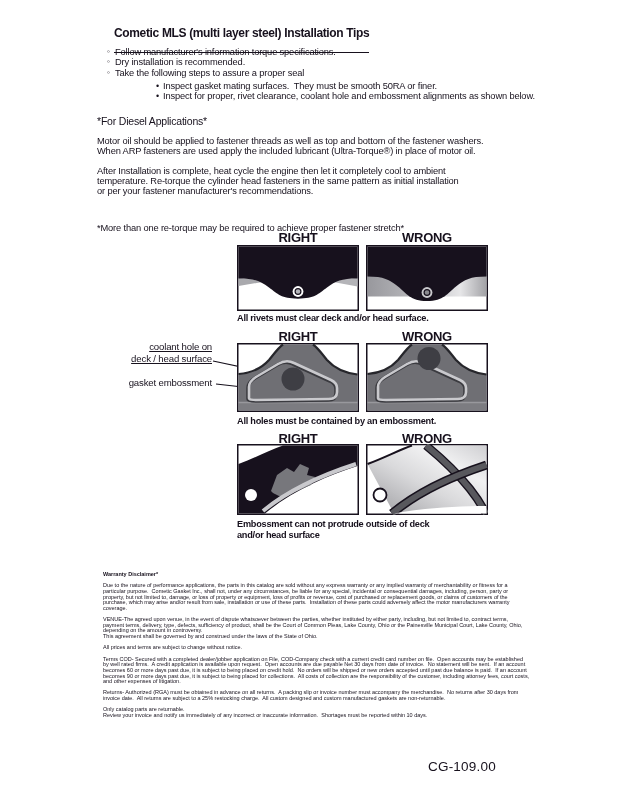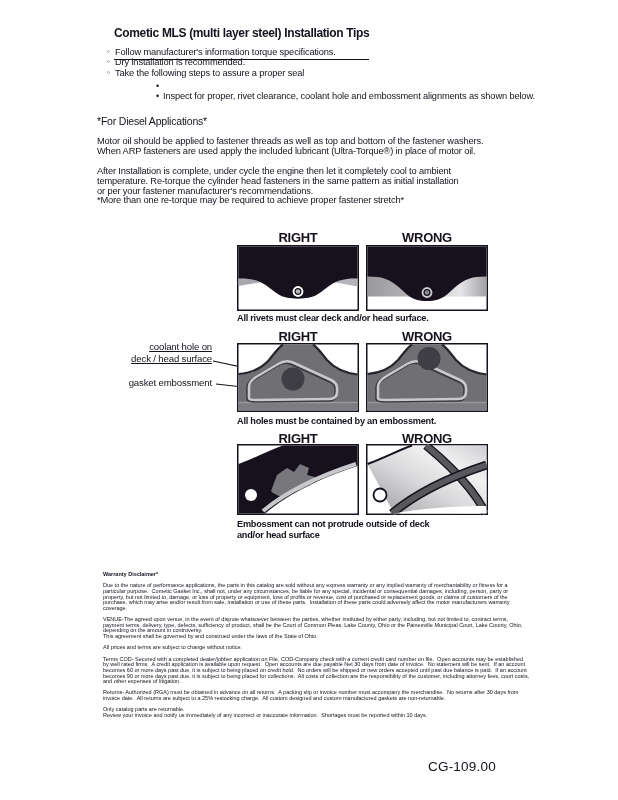--- a/index.html
+++ b/index.html
@@ -2,31 +2,31 @@
 <html><head>
 <meta charset="utf-8">
 <style>
   html,body{margin:0;padding:0;}
   body{width:618px;height:800px;background:#ffffff;position:relative;overflow:hidden;
        font-family:"Liberation Sans","DejaVu Sans",sans-serif;color:#17111d;}
   .abs{position:absolute;}
   .pre{white-space:pre-wrap;}
   
   .doc-title{left:114px;top:26px;font-size:12px;font-weight:bold;letter-spacing:-0.35px;
-             border-bottom:1.5px solid #17111d;padding-bottom:19px;display:inline-block;}
+             border-bottom:1.5px solid #17111d;padding-bottom:12px;display:inline-block;}
   
   .tips{left:107px;top:47px;font-size:9.3px;line-height:10.4px;letter-spacing:-0.15px;}
   .subtips{left:156px;top:80.6px;font-size:9.3px;line-height:10.4px;letter-spacing:-0.15px;}
   .brow{display:flex;}
   .tips .mark{width:8px;font-size:8px;}
   .subtips .mark{width:7px;font-size:9px;}
   
   .diesel-h{left:97px;top:115px;font-size:10.5px;font-weight:normal;letter-spacing:-0.2px;}
   .para{left:97px;width:430px;font-size:9.3px;line-height:10.3px;letter-spacing:-0.15px;}
-  .p1{top:136px;} .p2{top:165.5px;} .p3{top:195px;}
+  .p1{top:136px;} .p2{top:165.5px;} .p3{top:223px;}
   
   .dlabel{width:122px;text-align:center;font-size:13px;font-weight:bold;letter-spacing:-0.3px;}
   .cap{font-size:9.2px;font-weight:bold;letter-spacing:-0.25px;line-height:10.6px;}
   .panel{display:block;}
   .ann{width:114px;text-align:right;font-size:9.6px;line-height:12px;letter-spacing:-0.15px;}
   
   .legal{left:103px;top:572px;width:427px;font-size:5.5px;line-height:5.6px;letter-spacing:0px;}
   .legal .lp{margin-top:5.8px;}
   .legal-h{font-weight:bold;}
   
@@ -47,31 +47,32 @@
     <span class="pre">Dry installation is recommended.</span>
   </div>
   <div class="brow">
     <span class="mark">◦</span>
     <span class="pre">Take the following steps to assure a proper seal</span>
   </div>
 </div>
 <div class="abs subtips">
   <div class="brow">
     <span class="mark">•</span>
+    <span class="pre">Inspect gasket mating surfaces.  They must be smooth 50RA or finer.</span>
   </div>
   <div class="brow">
     <span class="mark">•</span>
     <span class="pre">Inspect for proper, rivet clearance, coolant hole and embossment alignments as shown below.</span>
   </div>
 </div>
 
 <div class="abs diesel-h">*For Diesel Applications*</div>
 <div class="abs para p1 pre">Motor oil should be applied to fastener threads as well as top and bottom of the fastener washers.
 When ARP fasteners are used apply the included lubricant (Ultra-Torque®) in place of motor oil.</div>
-<div class="abs para p2 pre">After Installation is complete, under cycle the engine then let it completely cool to ambient
+<div class="abs para p2 pre">After Installation is complete, heat cycle the engine then let it completely cool to ambient
 temperature. Re-torque the cylinder head fasteners in the same pattern as initial installation
 or per your fastener manufacturer's recommendations.</div>
 <div class="abs para p3 pre">*More than one re-torque may be required to achieve proper fastener stretch*</div>
 
 <div class="abs dlabel" style="left:237px;top:230px;">RIGHT</div>
 <div class="abs dlabel" style="left:366px;top:230px;">WRONG</div>
 
 <svg class="abs panel" style="left:237px;top:245px;" width="122" height="66" viewBox="0 0 122 66">
   <rect x="0.75" y="0.75" width="120.5" height="64.5" fill="#ffffff" stroke="#17111d" stroke-width="1.5"></rect>
   <path d="M1.5,33 L34,35.5 L1.5,41 Z" fill="#a9a9ad"></path>

